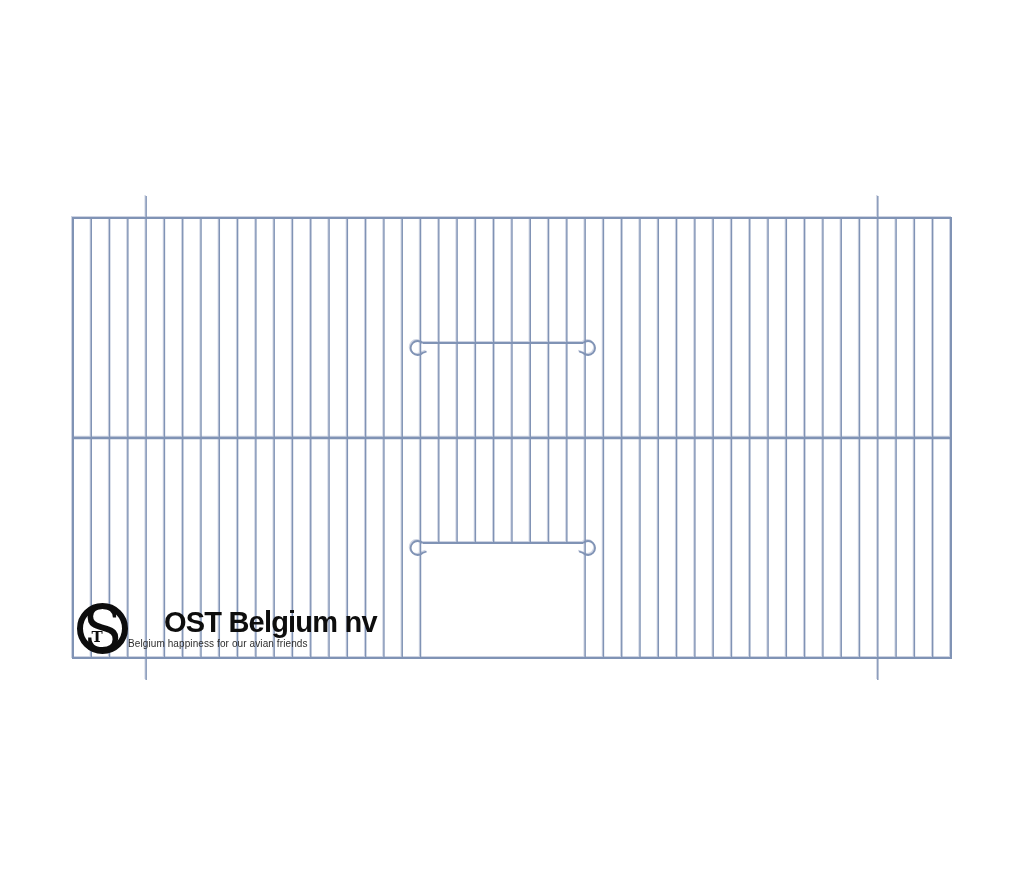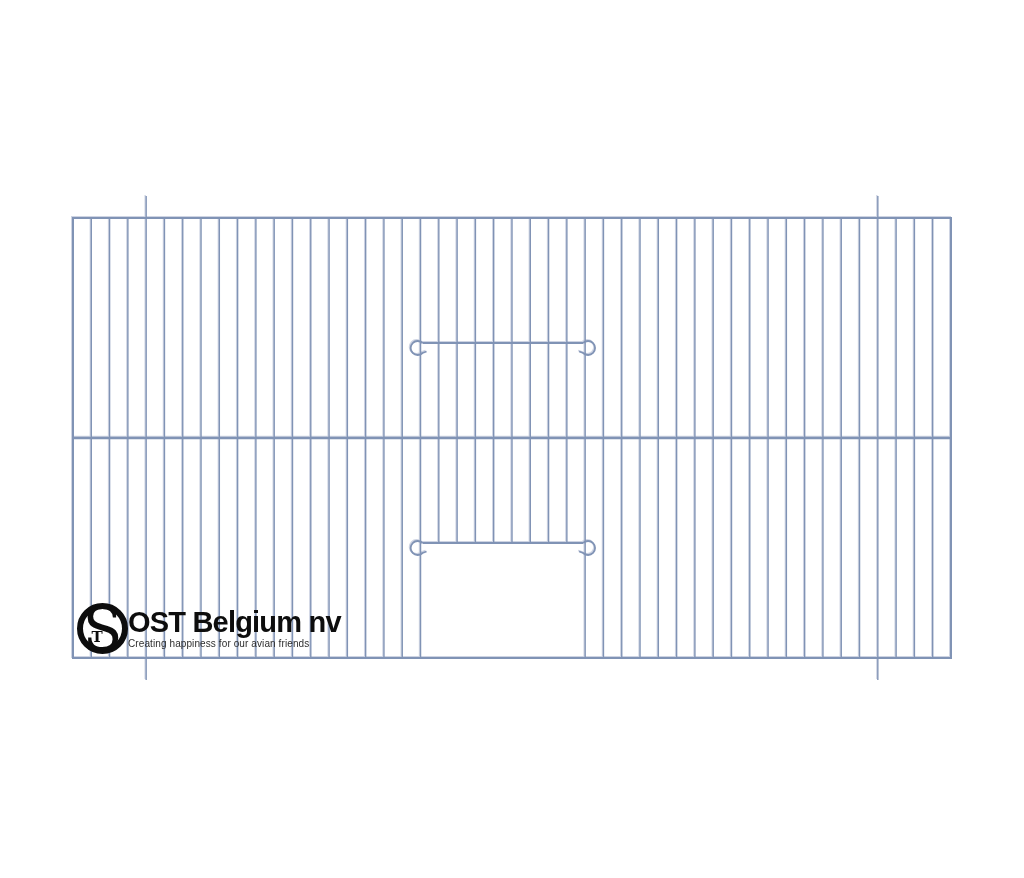--- a/index.html
+++ b/index.html
@@ -55,20 +55,21 @@
   .logo-text {
     margin-left: -3px;
     padding-top: 7px;
   }
   .logo-title {
     font-weight: bold;
     font-size: 29px;
     line-height: 30px;
     letter-spacing: -0.8px;
     white-space: nowrap;
+    padding-left: 36px;
   }
   .logo-tagline {
     font-size: 10px;
     line-height: 12px;
     margin-top: 1px;
     letter-spacing: 0.1px;
     white-space: nowrap;
   }
 </style>
 </head>
@@ -141,17 +142,17 @@
     </svg>
 
   <div class="logo">
     <svg class="monogram" viewBox="0 0 57 57" xmlns="http://www.w3.org/2000/svg">
       <circle class="ring" cx="28.5" cy="28.5" r="22.5" stroke="#0d0d0d"></circle>
       <text class="mono-s" x="28.5" y="49" fill="#0d0d0d">S</text>
       <text class="mono-t" x="23" y="42" fill="#0d0d0d">T</text>
     </svg>
     <div class="logo-text">
       <div class="logo-title" style="color: rgb(13, 13, 13);">OST Belgium nv</div>
-      <div class="logo-tagline" style="color: rgb(46, 46, 46);">Creating happiness for our avian friends</div>
+      <div class="logo-tagline" style="color: rgb(46, 46, 46);">Belgium happiness for our avian friends</div>
     </div>
   </div>
 
 </div>
 
 </body></html>

